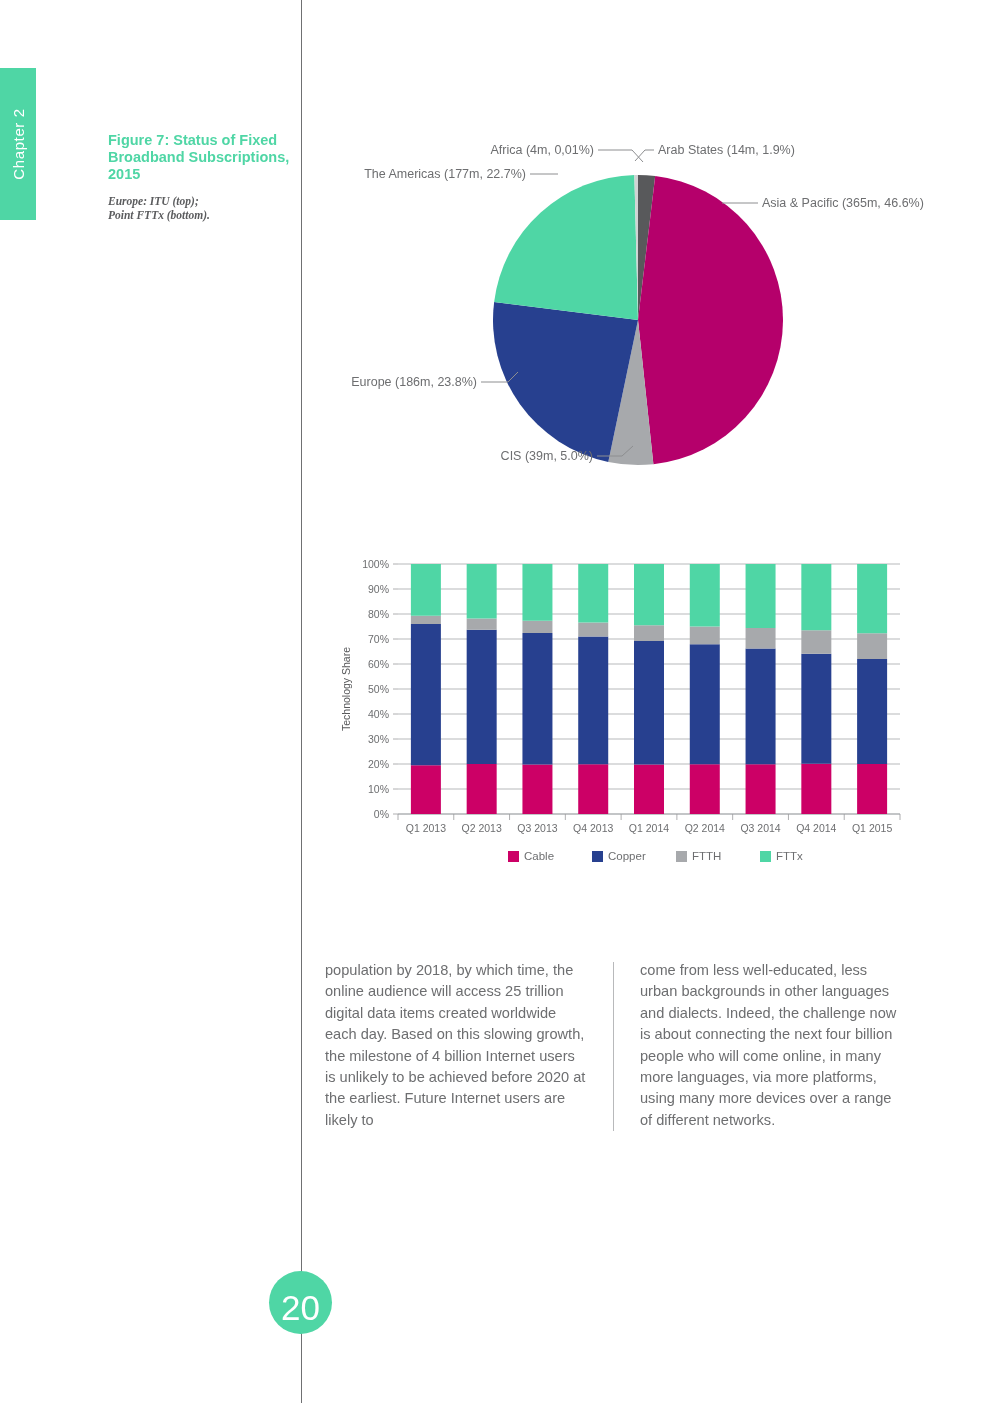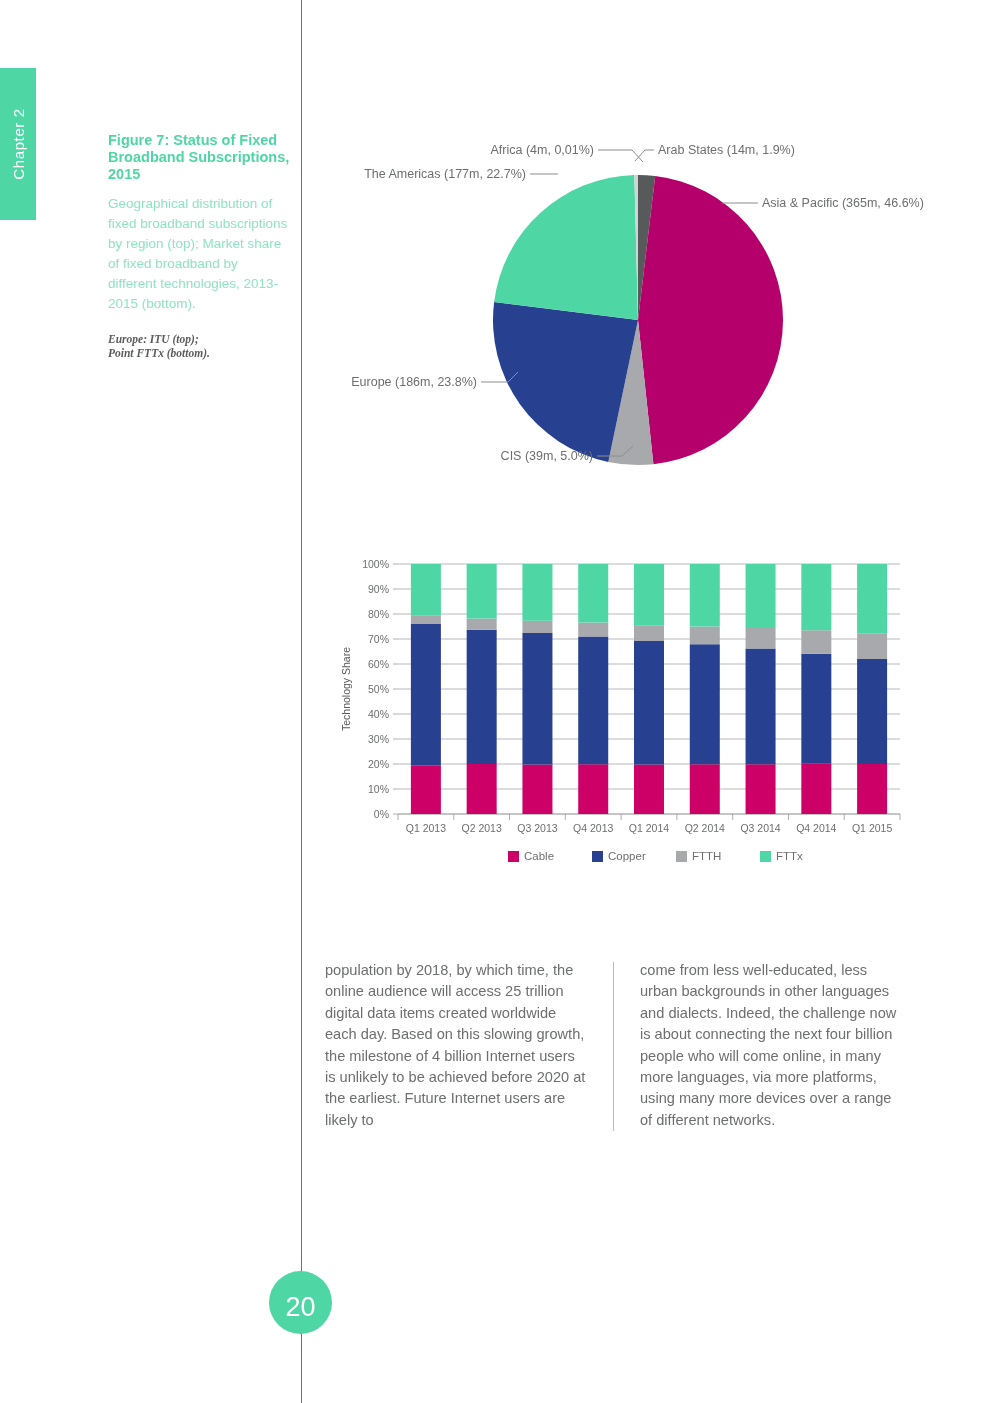--- a/index.html
+++ b/index.html
@@ -158,39 +158,38 @@
     width: 63px;
     height: 63px;
     border-radius: 50%;
     background: #4fd6a5;
     display: flex;
     align-items: center;
     justify-content: center;
   }
   .page-badge-num {
     color: #ffffff;
-    font-size: 27px;
+    font-size: 35px;
     line-height: 1;
     margin-top: 9px;
   }
 </style>
 </head>
 <body>
 
 <div id="page">
 
   <div class="chapter-tab">
     <span class="chapter-tab-label">Chapter  2</span>
   </div>
 
   <div class="vrule"></div>
 
   <div class="caption-col">
     <div class="caption-title">Figure 7: Status of Fixed Broadband Subscriptions, 2015</div>
-    <div class="caption-desc">Geographical distribution of fixed broadband subscriptions by region (top); Market share of fixed broadband by different technologies, 2013-2015 (bottom).</div>
     <div class="caption-sources">
       <div>Europe: ITU (top);</div>
       <div>Point FTTx (bottom).</div>
     </div>
   </div>
 
   <div class="pie-wrap">
     <svg class="pie-svg" width="682" height="360" viewBox="0 0 682 360">
       <g id="pie-slices">
           <path d="M316,190 L316,45 A145,145 0 0 1 333.2006122704251,46.02382510455939 Z" fill="#58595b"></path>

